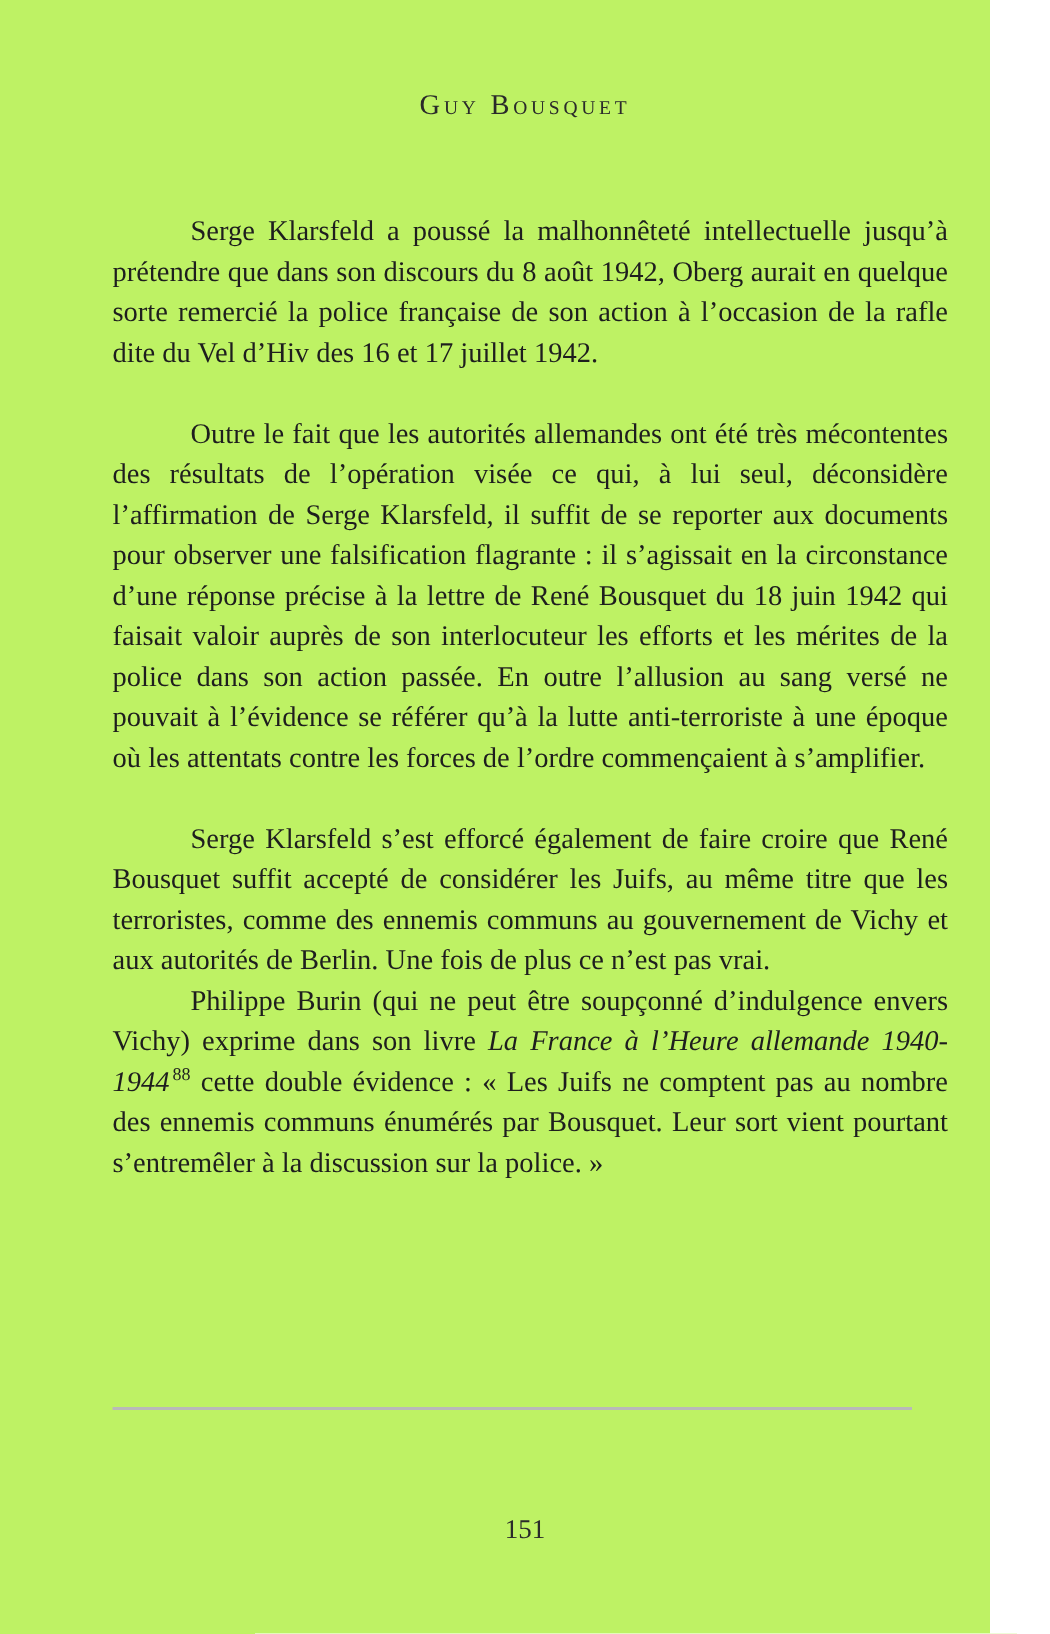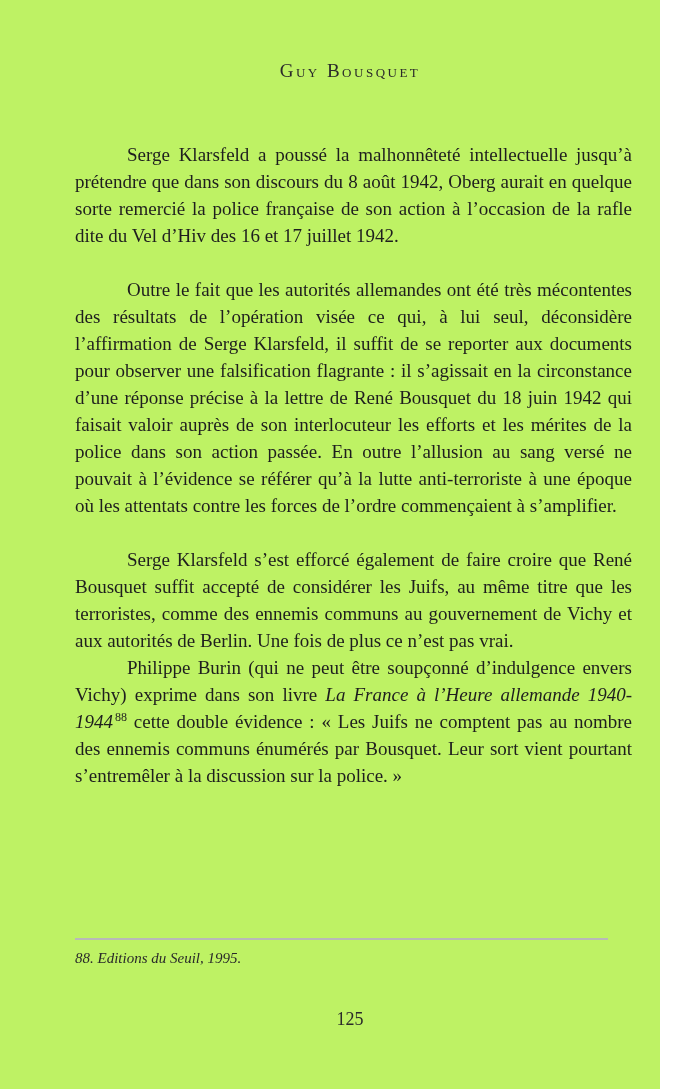--- a/index.html
+++ b/index.html
@@ -105,18 +105,17 @@
     <p class="para-gap">Outre le fait que les autorités allemandes ont été très mécontentes des résultats de l’opération visée ce qui, à lui seul, déconsidère l’affirmation de Serge Klarsfeld, il suffit de se reporter aux documents pour observer une falsification flagrante : il s’agissait en la circonstance d’une réponse précise à la lettre de René Bousquet du 18 juin 1942 qui faisait valoir auprès de son interlocuteur les efforts et les mérites de la police dans son action passée. En outre l’allusion au sang versé ne pouvait à l’évidence se référer qu’à la lutte anti-terroriste à une époque où les attentats contre les forces de l’ordre commençaient à s’amplifier.</p>
 
     <p class="para-gap">Serge Klarsfeld s’est efforcé également de faire croire que René Bousquet suffit accepté de considérer les Juifs, au même titre que les terroristes, comme des ennemis communs au gouvernement de Vichy et aux autorités de Berlin. Une fois de plus ce n’est pas vrai.</p>
 
     <p><span>Philippe Burin (qui ne peut être soupçonné d’indulgence envers Vichy) exprime dans son livre </span><span class="book-title">La France à l’Heure allemande 1940-1944</span><sup class="footnote-ref">88</sup><span> cette double évidence : « Les Juifs ne comptent pas au nombre des ennemis communs énumérés par Bousquet. Leur sort vient pourtant s’entremêler à la discussion sur la police. »</span></p>
 
   </div>
 
   <div class="footnote-area">
     <div class="footnote-rule"></div>
-    <div class="footnote-text">88. Editions du Seuil, 1995.</div>
   </div>
 
-  <div class="page-number">125</div>
+  <div class="page-number">151</div>
 
 </div>
 
 </body></html>

